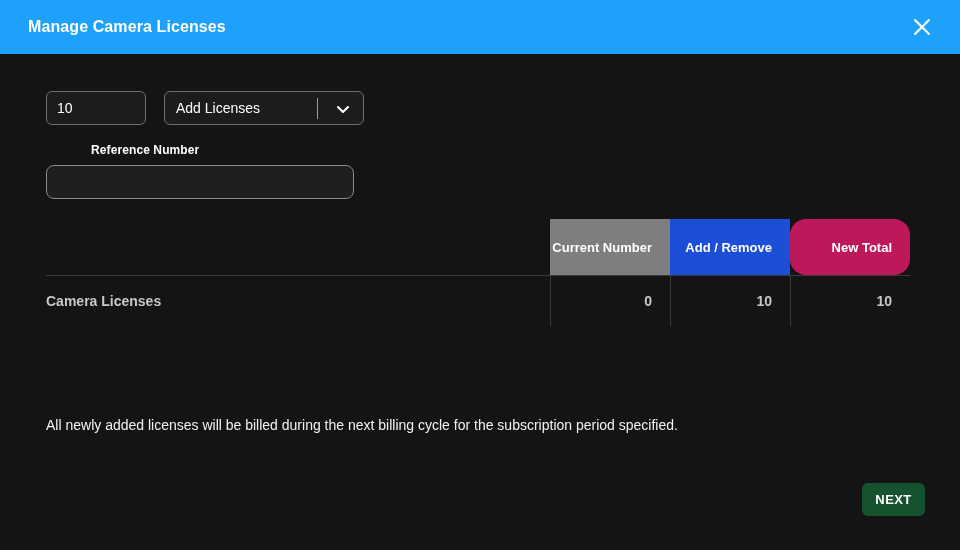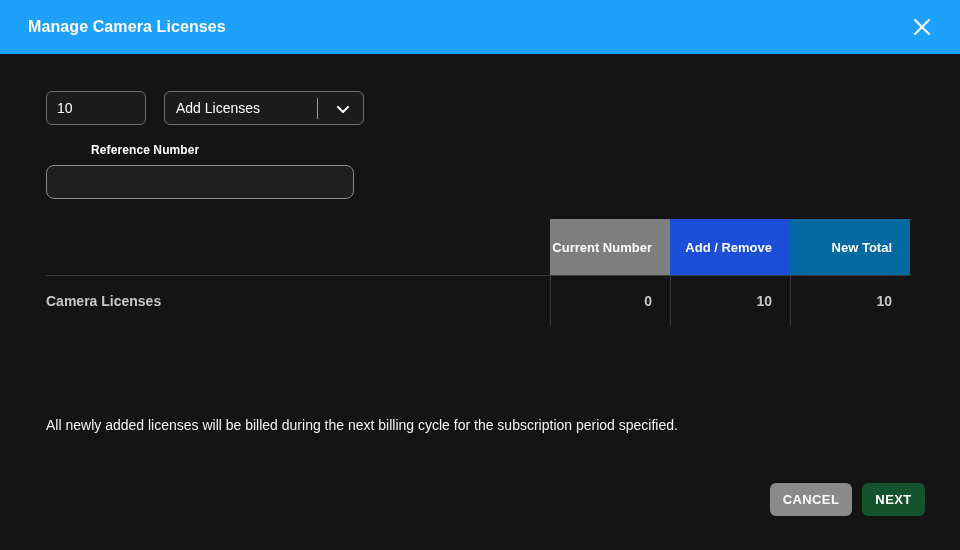--- a/index.html
+++ b/index.html
@@ -167,21 +167,21 @@
     align-items: center;
     justify-content: flex-end;
     padding-right: 18px;
     font-size: 13px;
     font-weight: bold;
     color: #FFFFFF;
     white-space: nowrap;
   }
   .th.c1 { flex: 0 0 120px; background: #7E7E7E; }
   .th.c2 { flex: 0 0 120px; background: #1d4ed8; }
-  .th.c3 { flex: 0 0 120px; background: #0369a1; }
+  .th.c3 { flex: 0 0 120px; background: #be185d; border-radius: 16px; }
 
   .tbody-line {
     height: 1px;
     width: 100%;
     background: #3A3A3A;
   }
   .tr {
     display: flex;
     height: 50px;
   }
@@ -291,18 +291,17 @@
         <div class="td name">Camera Licenses</div>
         <div class="td num">0</div>
         <div class="td num">10</div>
         <div class="td num">10</div>
       </div>
     </div>
 
     <div class="note">All newly added licenses will be billed during the next billing cycle for the subscription period specified.</div>
 
     <div class="footer">
-      <button class="btn cancel">CANCEL</button>
       <button class="btn next">NEXT</button>
     </div>
 
   </div>
 </div>
 
 </body></html>

